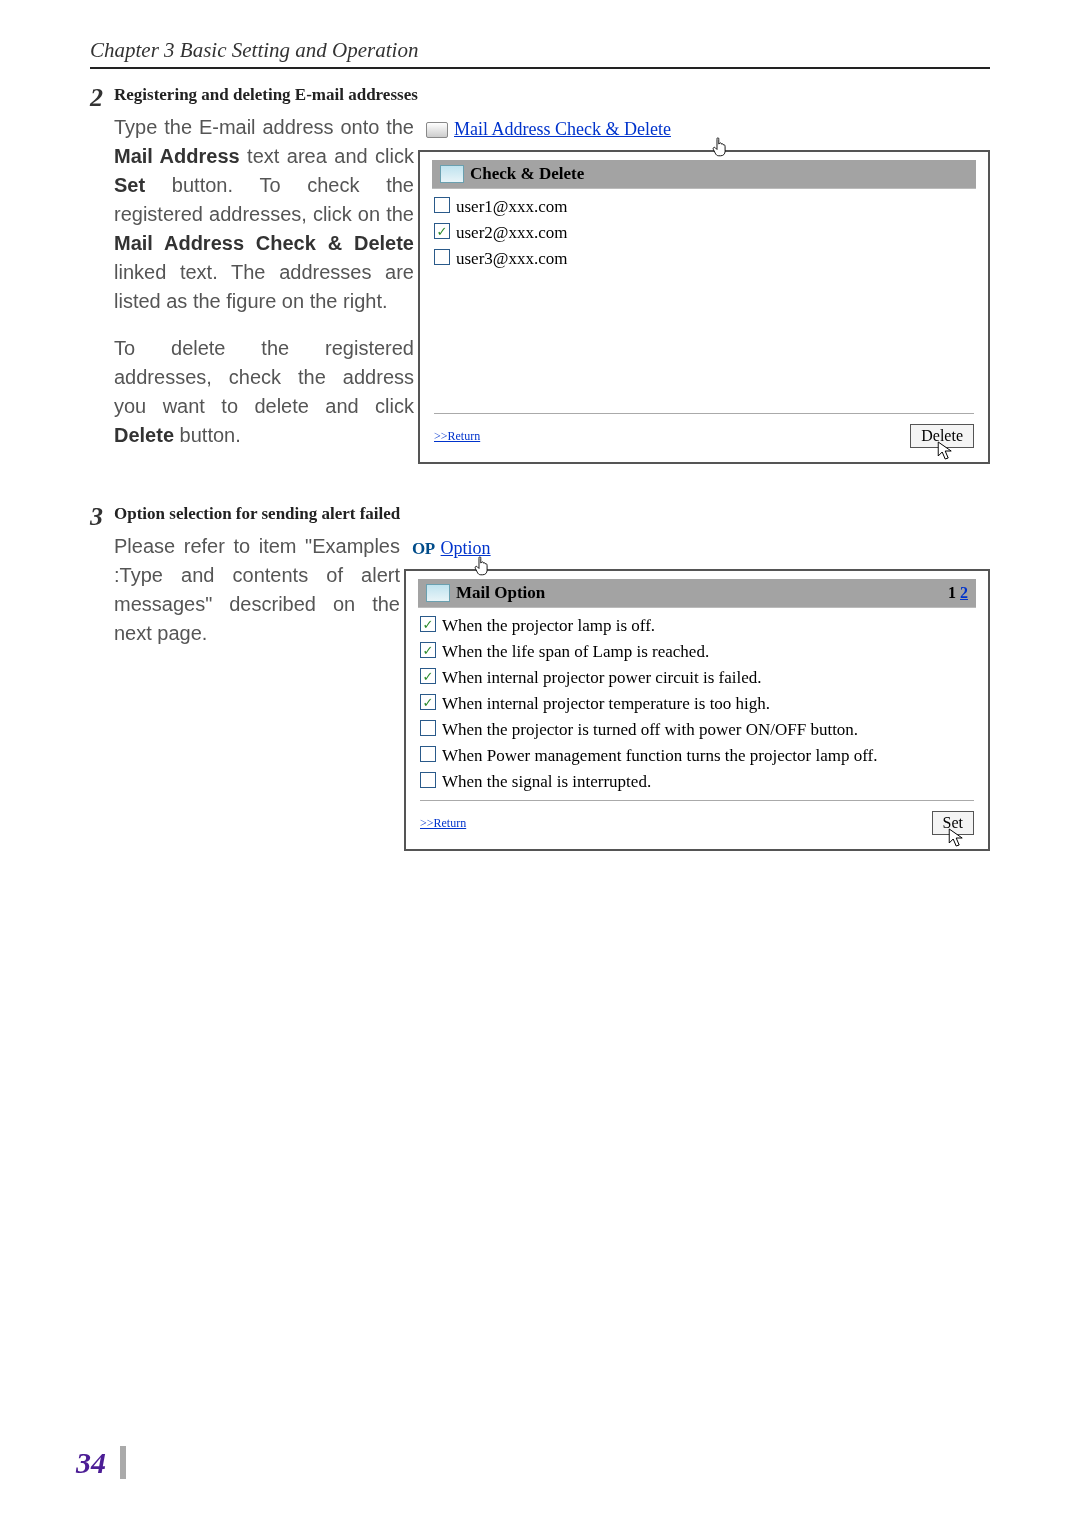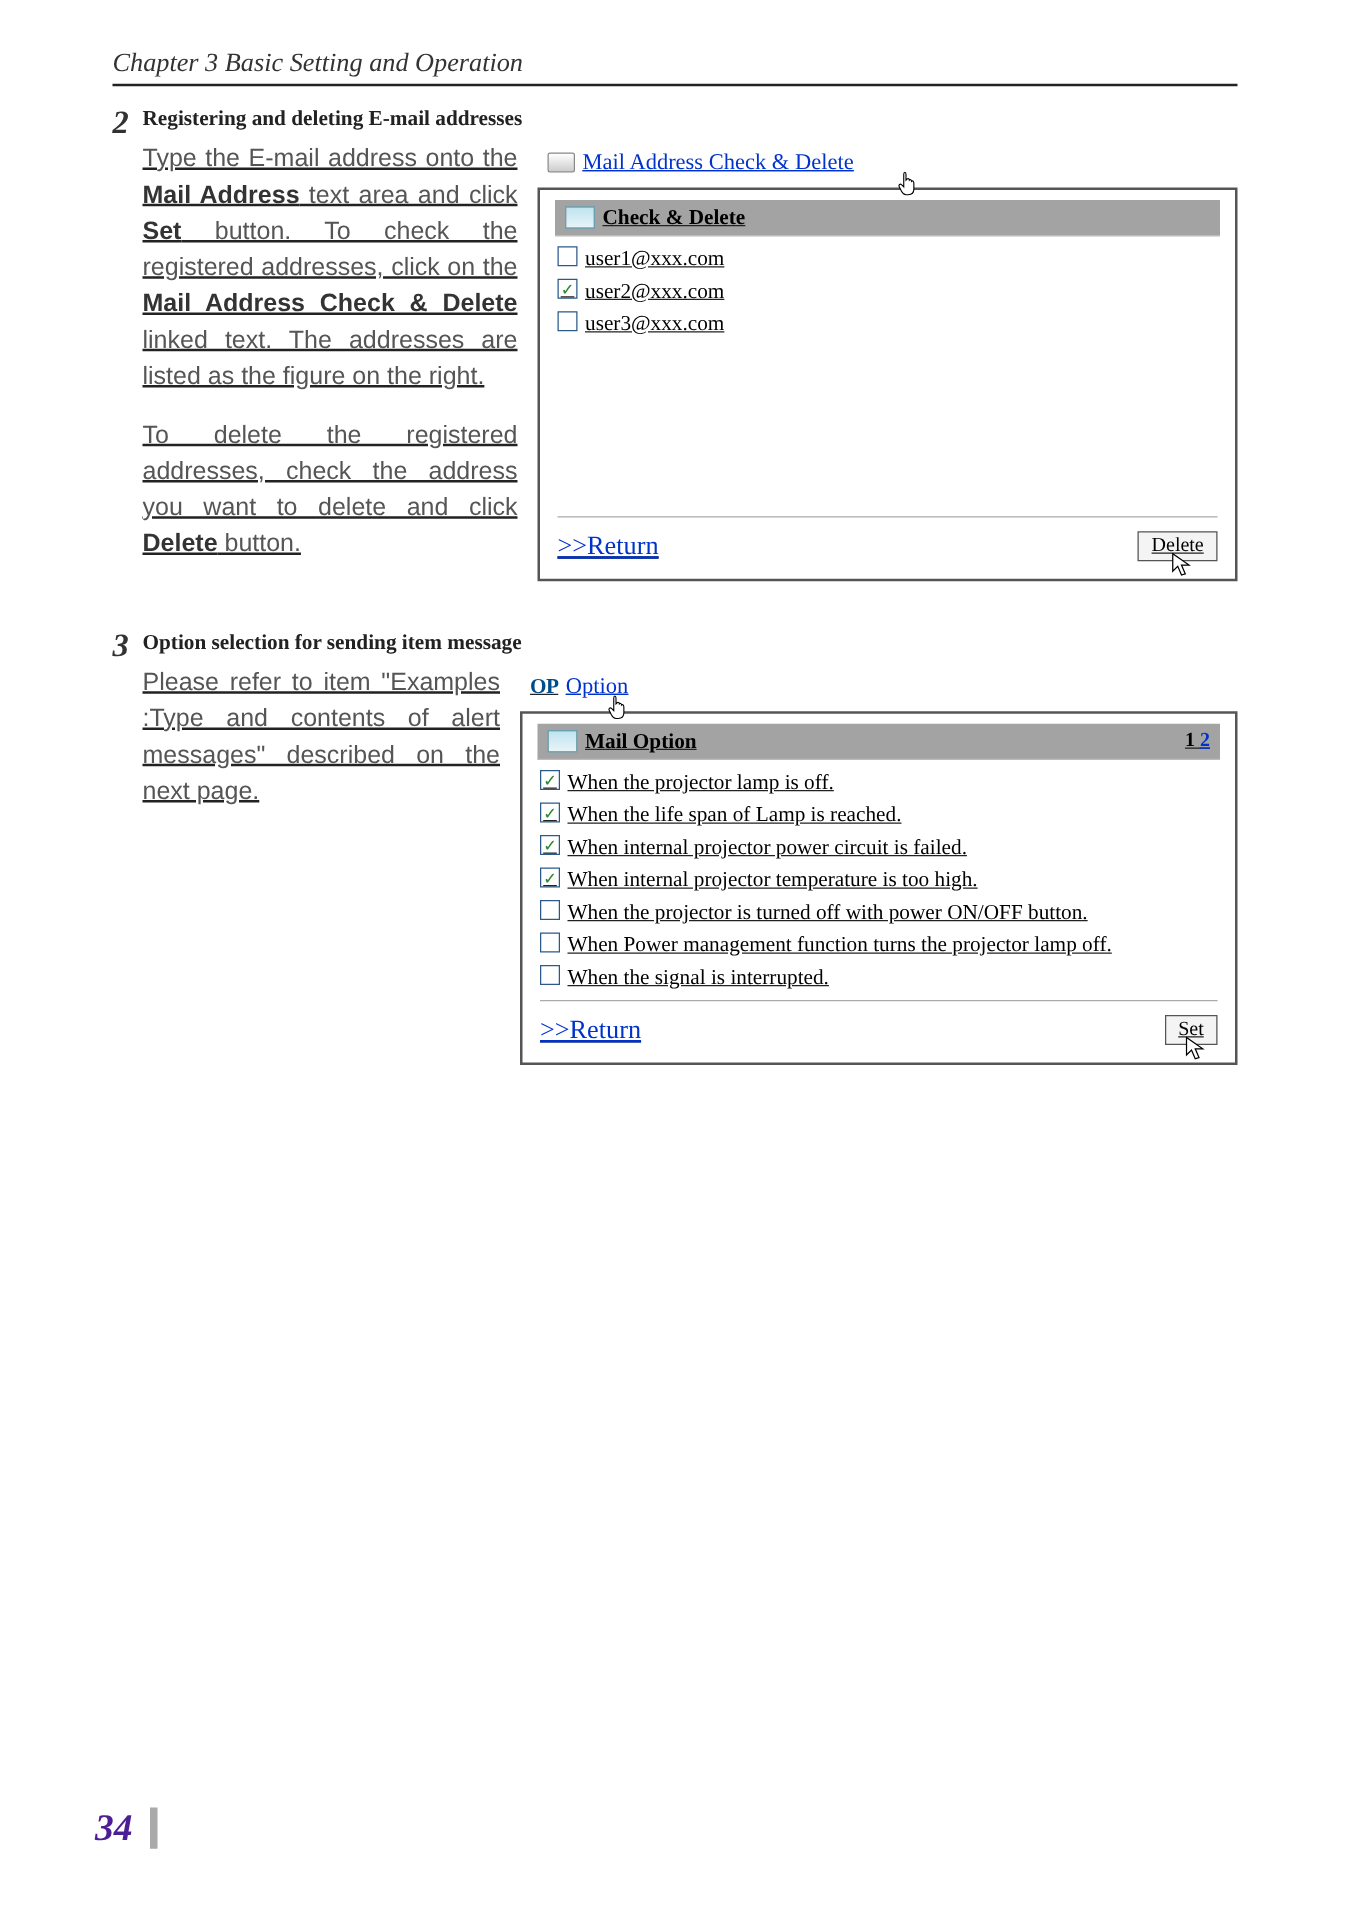--- a/index.html
+++ b/index.html
@@ -41,22 +41,21 @@
   }
   .sec-body { flex: 1; }
   .sec-title {
     font-family: Georgia, "Times New Roman", serif;
     font-weight: bold;
     font-size: 17px;
     margin-bottom: 8px;
   }
   .two-col {
     display: flex;
-    gap: 16px;
-    text-decoration: underline;
+    gap: 4px;
   }
   .left-text {
     width: 300px;
     font-size: 20px;
     line-height: 1.45;
     color: #555;
     text-align: justify;
   }
   .left-text p { margin: 0 0 18px 0; }
   .left-text .bold { font-weight: bold; color: #333; }
@@ -126,21 +125,21 @@
   }
   .spacer { height: 130px; }
   .shot-actions {
     display: flex;
     align-items: center;
     justify-content: space-between;
     border-top: 1px solid #aaa;
     padding-top: 10px;
     margin-top: 8px;
   }
-  .return-link { color: #0033cc; text-decoration: underline; font-size: 21px; }
+  .return-link { color: #0033cc; text-decoration: underline; font-size: 12px; }
   .btn {
     border: 1px solid #555;
     padding: 2px 10px;
     font-size: 16px;
     background: #f4f4f4;
     display: inline-block;
     position: relative;
   }
   .cursor {
     position: absolute;
@@ -245,21 +244,21 @@
             </div>
           </div>
         </div>
       </div>
     </div>
   </div>
 
   <div class="section">
     <div class="sec-num">3</div>
     <div class="sec-body">
-      <div class="sec-title">Option selection for sending item message</div>
+      <div class="sec-title">Option selection for sending alert failed</div>
       <div class="two-col">
         <div class="left-text" style="width:286px">
           <p>Please refer to item "Examples :Type and contents of alert messages" described on the next page.</p>
         </div>
 
         <div class="right-shot">
           <div class="shot-link">
             <span class="op-label">OP</span>
             <a href="#">Option</a>
             <span class="hand-cursor" style="left:58px">

